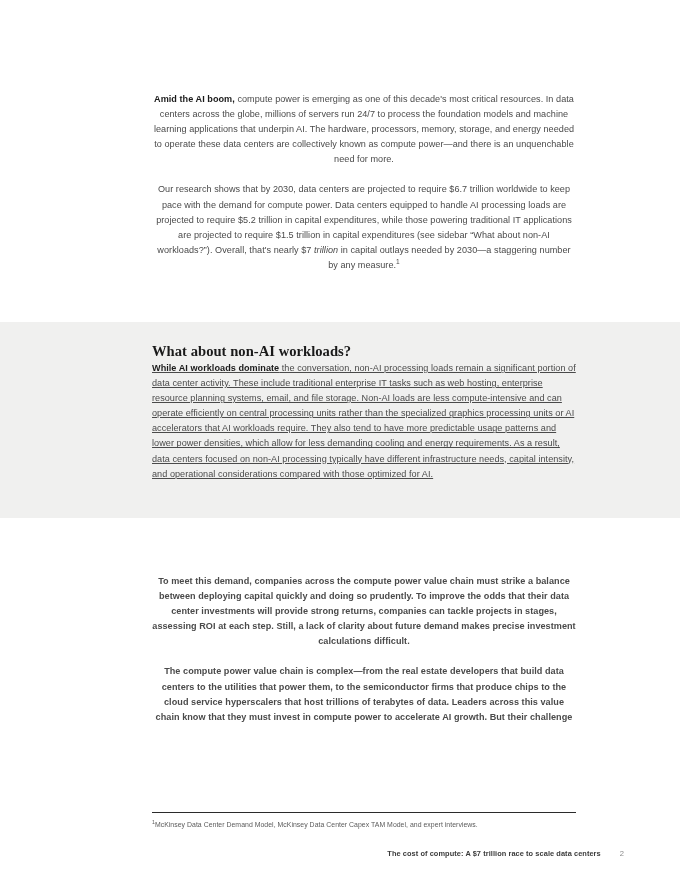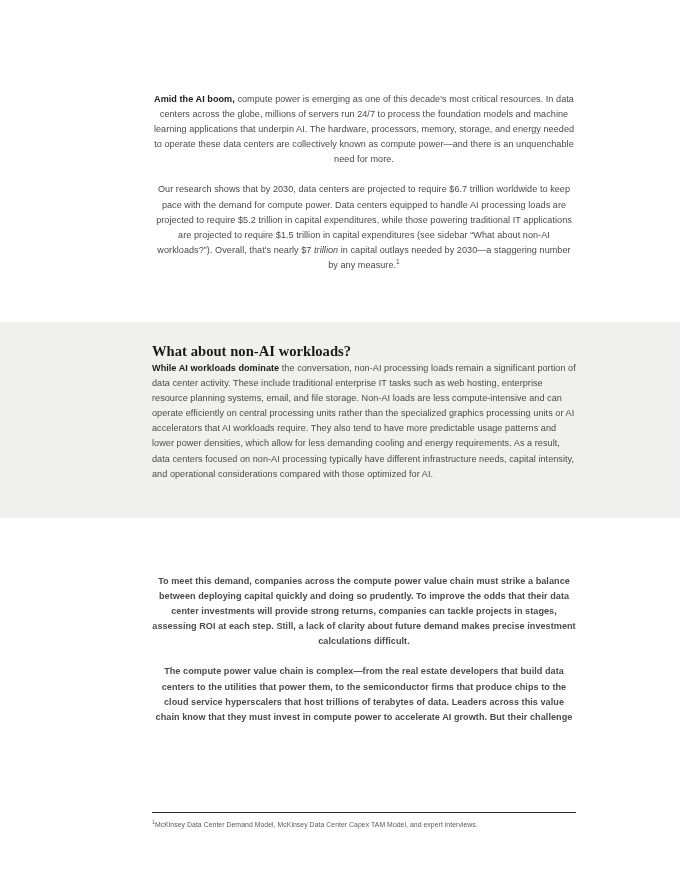--- a/index.html
+++ b/index.html
@@ -88,20 +88,21 @@
     color: #1a1a1a;
     letter-spacing: 0.002em;
   }
 
   p.sidebar-para {
     margin: 0;
     font-size: 9.1px;
     line-height: 15.1px;
     color: #4a4a4a;
     letter-spacing: 0.005em;
+    text-decoration: underline;
   }
 
   
   #bottom-block {
     top: 574px;
     font-weight: bold;
   }
 
   
   #footnote-area {
@@ -181,14 +182,18 @@
   <div class="col" id="bottom-block">
     <p class="body-para">To meet this demand, companies across the compute power value chain must strike a balance between deploying capital quickly and doing so prudently. To improve the odds that their data center investments will provide strong returns, companies can tackle projects in stages, assessing ROI at each step. Still, a lack of clarity about future demand makes precise investment calculations difficult.</p>
     <p class="body-para">The compute power value chain is complex—from the real estate developers that build data centers to the utilities that power them, to the semiconductor firms that produce chips to the cloud service hyperscalers that host trillions of terabytes of data. Leaders across this value chain know that they must invest in compute power to accelerate AI growth. But their challenge</p>
   </div>
 
   <div id="footnote-area">
     <div class="footnote-rule"></div>
     <p class="footnote-text"><sup>1</sup><span>McKinsey Data Center Demand Model, McKinsey Data Center Capex TAM Model, and expert interviews.</span></p>
   </div>
 
+  <div id="page-footer">
+    <span class="footer-title">The cost of compute: A $7 trillion race to scale data centers</span>
+    <span class="footer-page-number">2</span>
+  </div>
 
 </div>
 
 </body></html>

